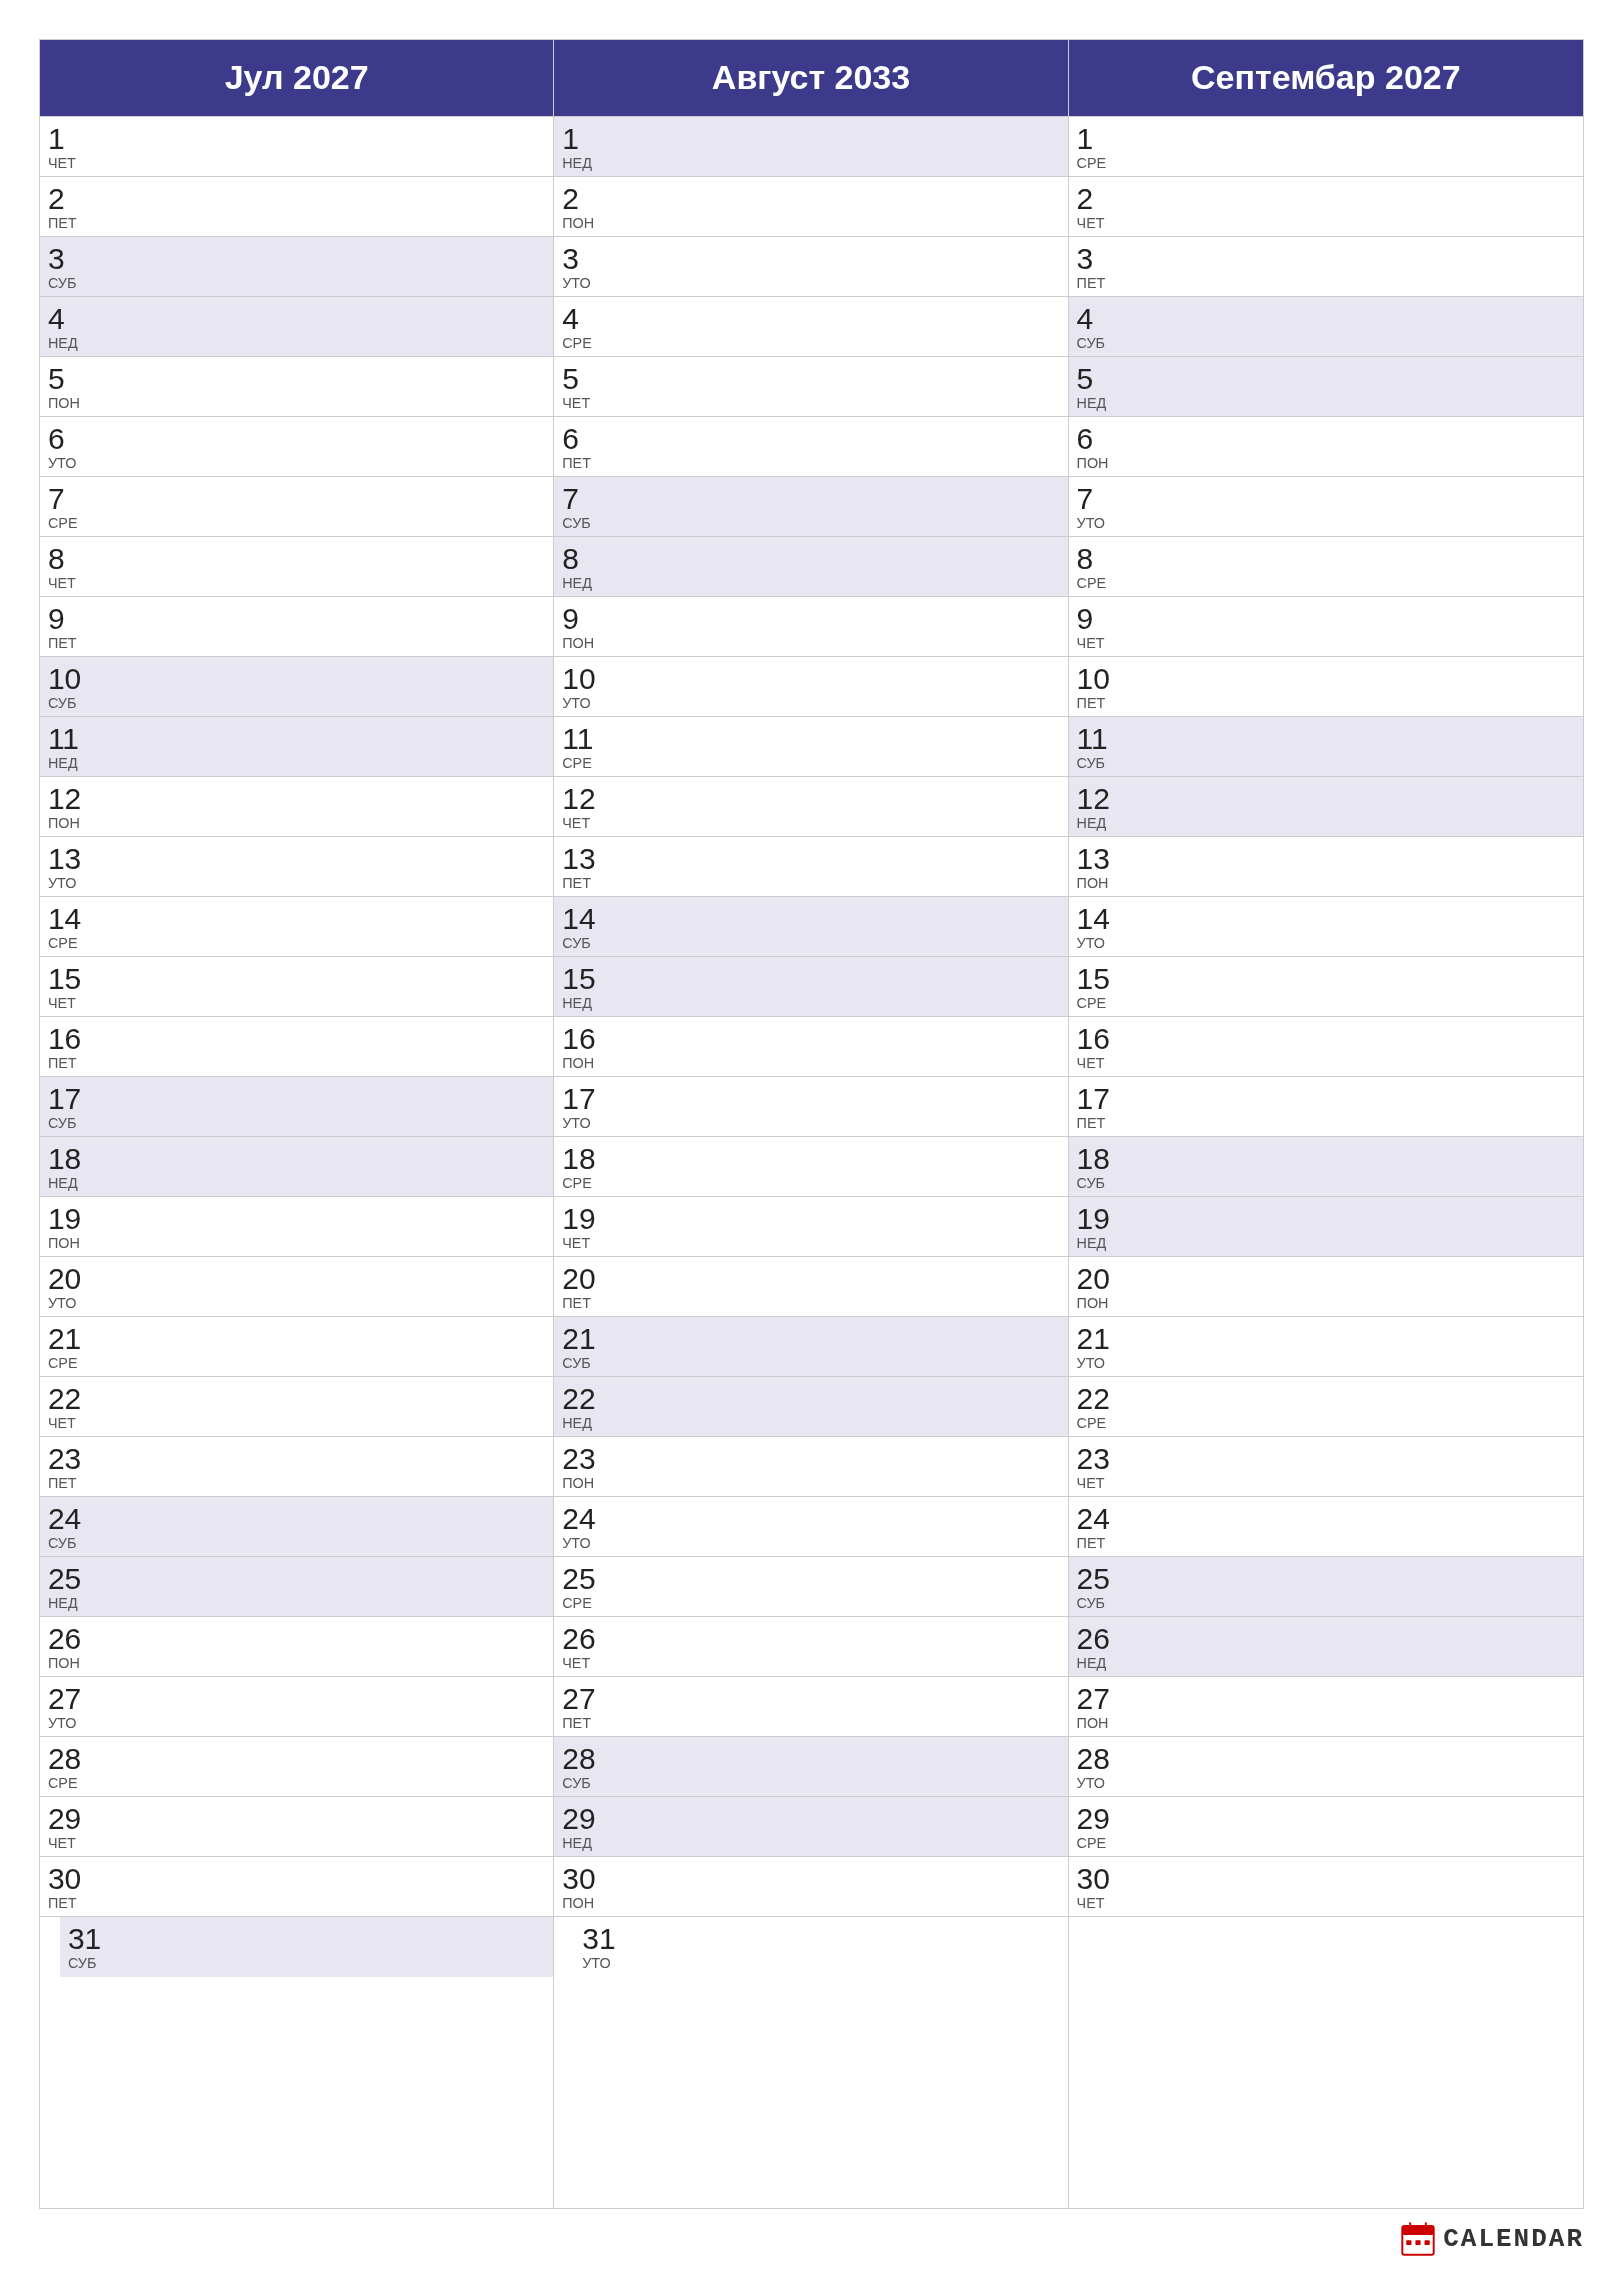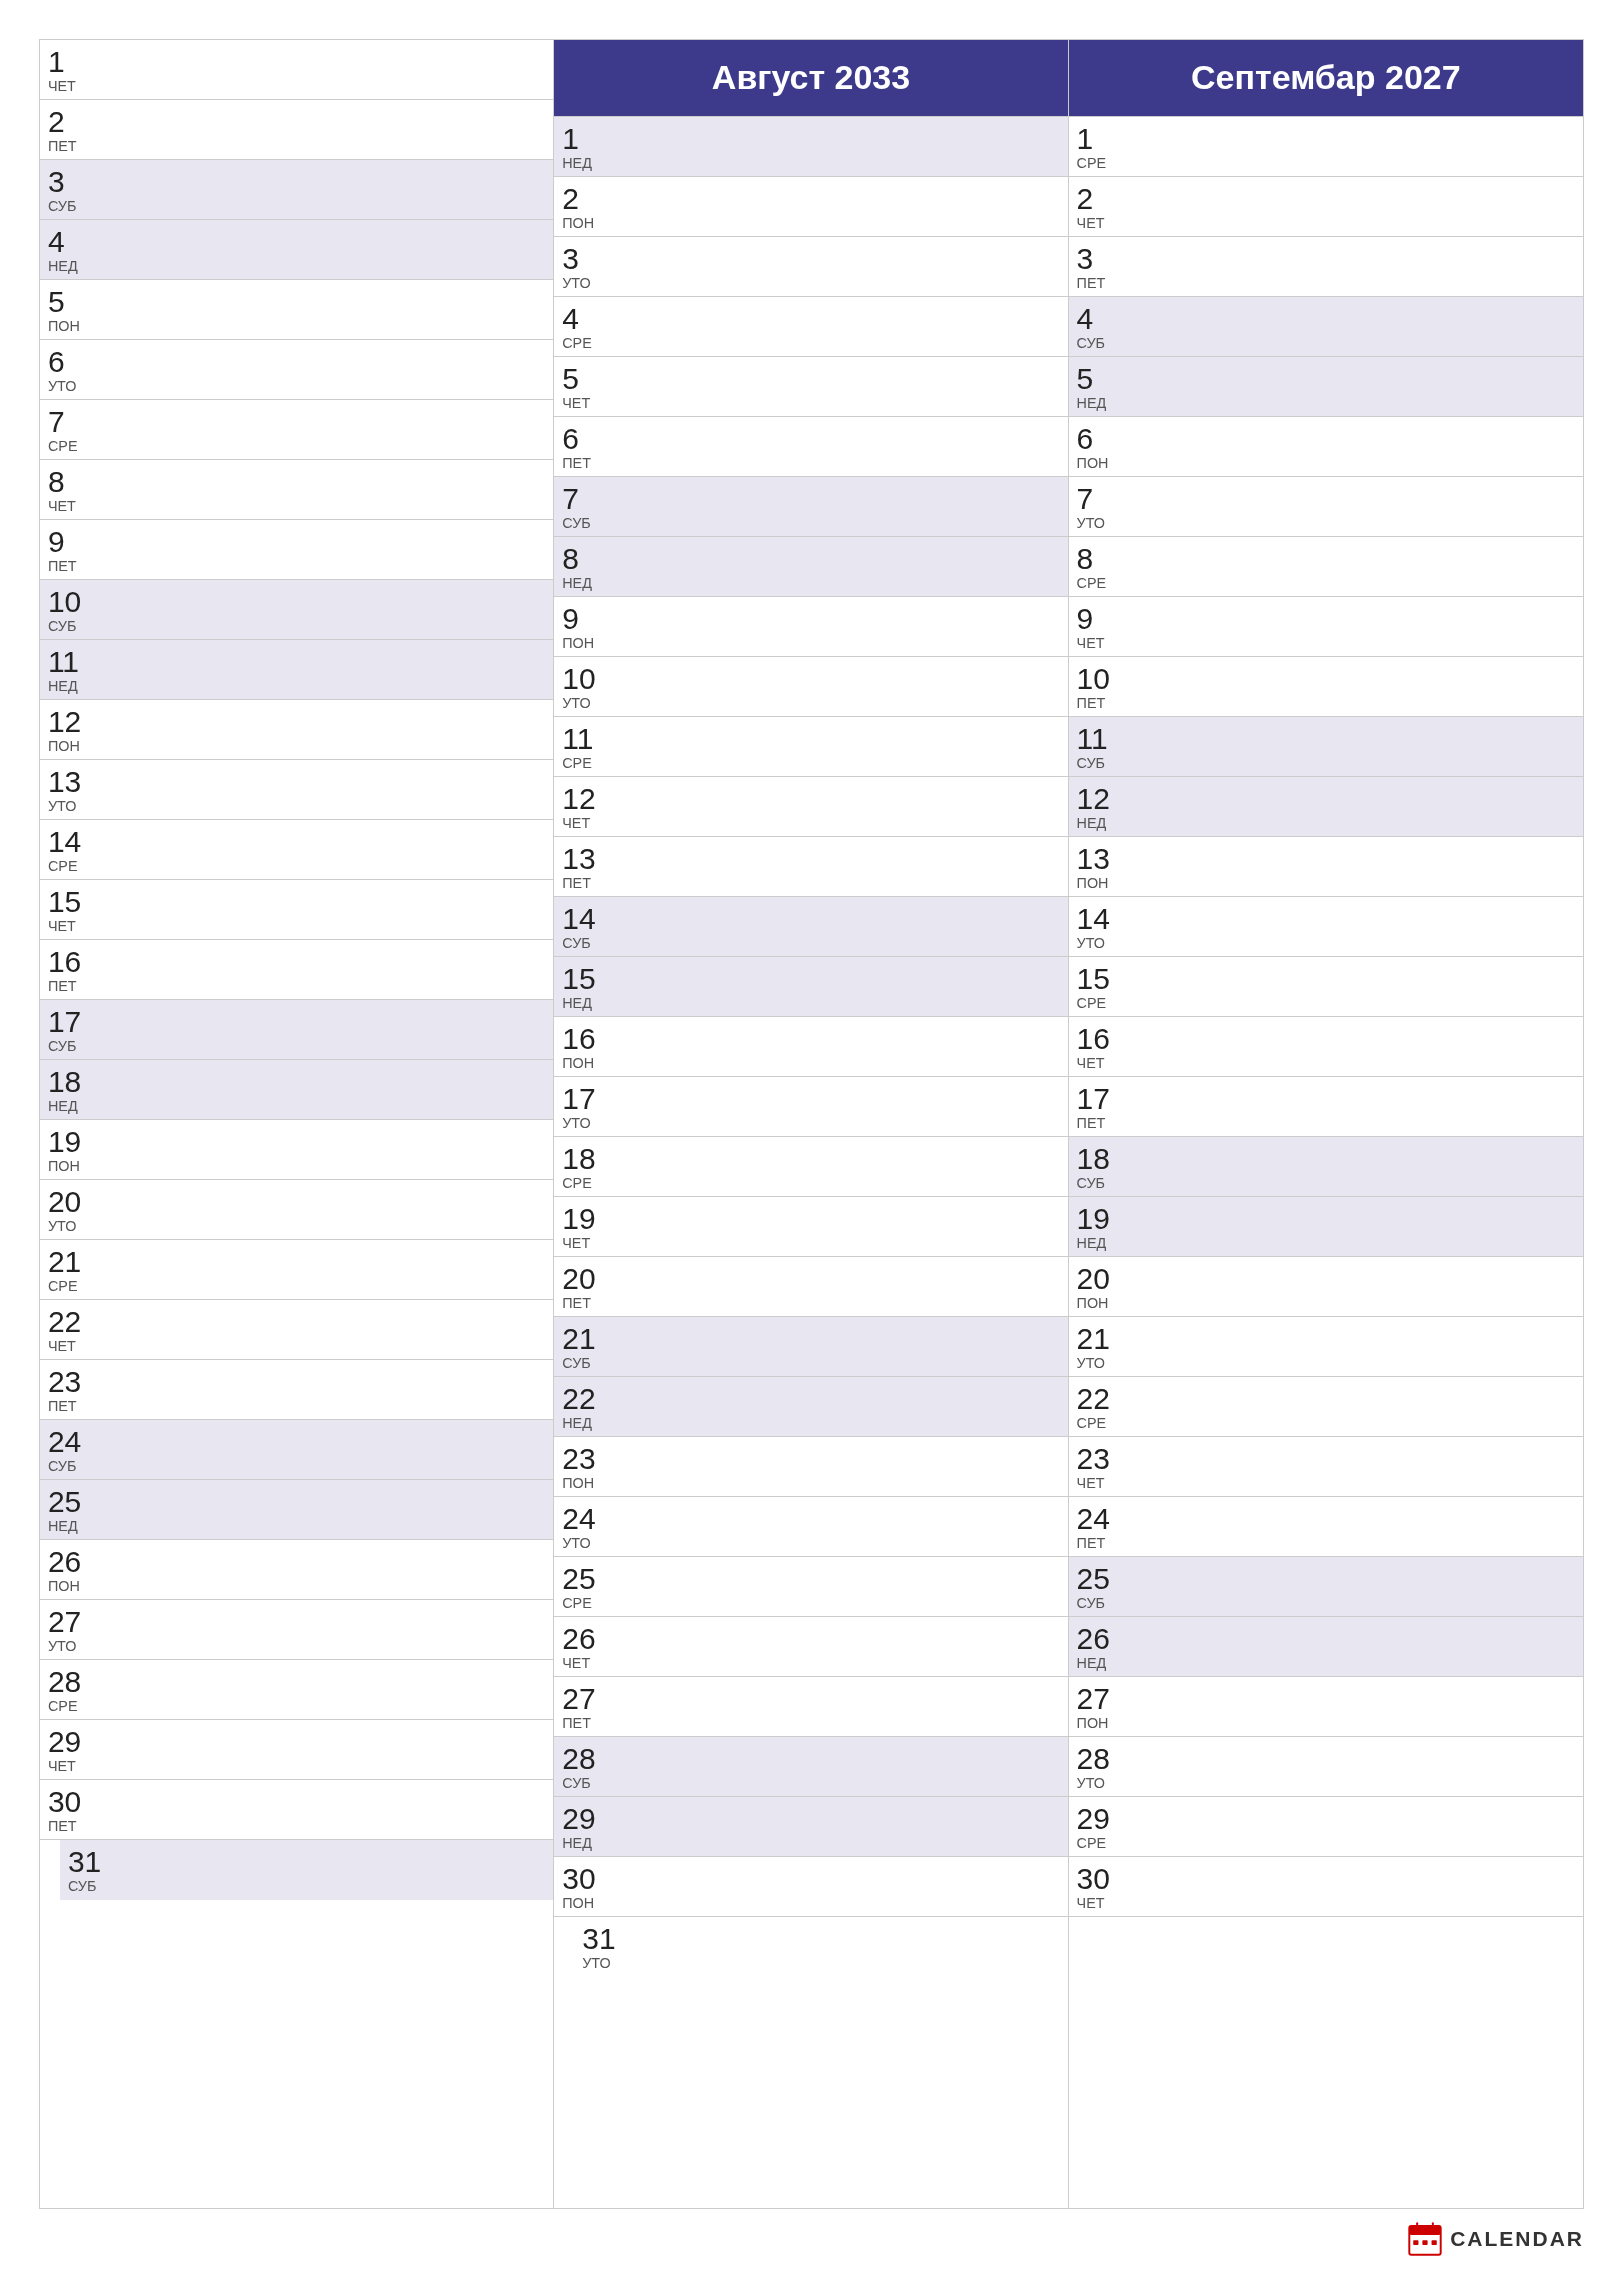--- a/index.html
+++ b/index.html
@@ -103,32 +103,34 @@
       align-items: center;
       gap: 7.9px;
     }
 
     .brand-icon {
       width: 34px;
       height: 34px;
     }
 
     .brand-text {
-      font-size: 21px;
+      font-size: 26px;
       font-weight: bold;
       color: #333333;
       letter-spacing: 2px;
+      font-family: Liberation Mono, monospace;
     }
   </style>
 </head>
 <body>
 
 <div class="page">
   <div class="calendar-grid" id="calendar-grid">
   <div class="month-column">
+        <div class="month-header">Јул 2027</div>
         <div class="day-row">
           <div class="day-cell">
             <div class="day-number">1</div>
             <div class="day-name">ЧЕТ</div>
           </div>
           <div class="day-content"></div>
         </div>
         <div class="day-row">
           <div class="day-cell">
             <div class="day-number">2</div>

